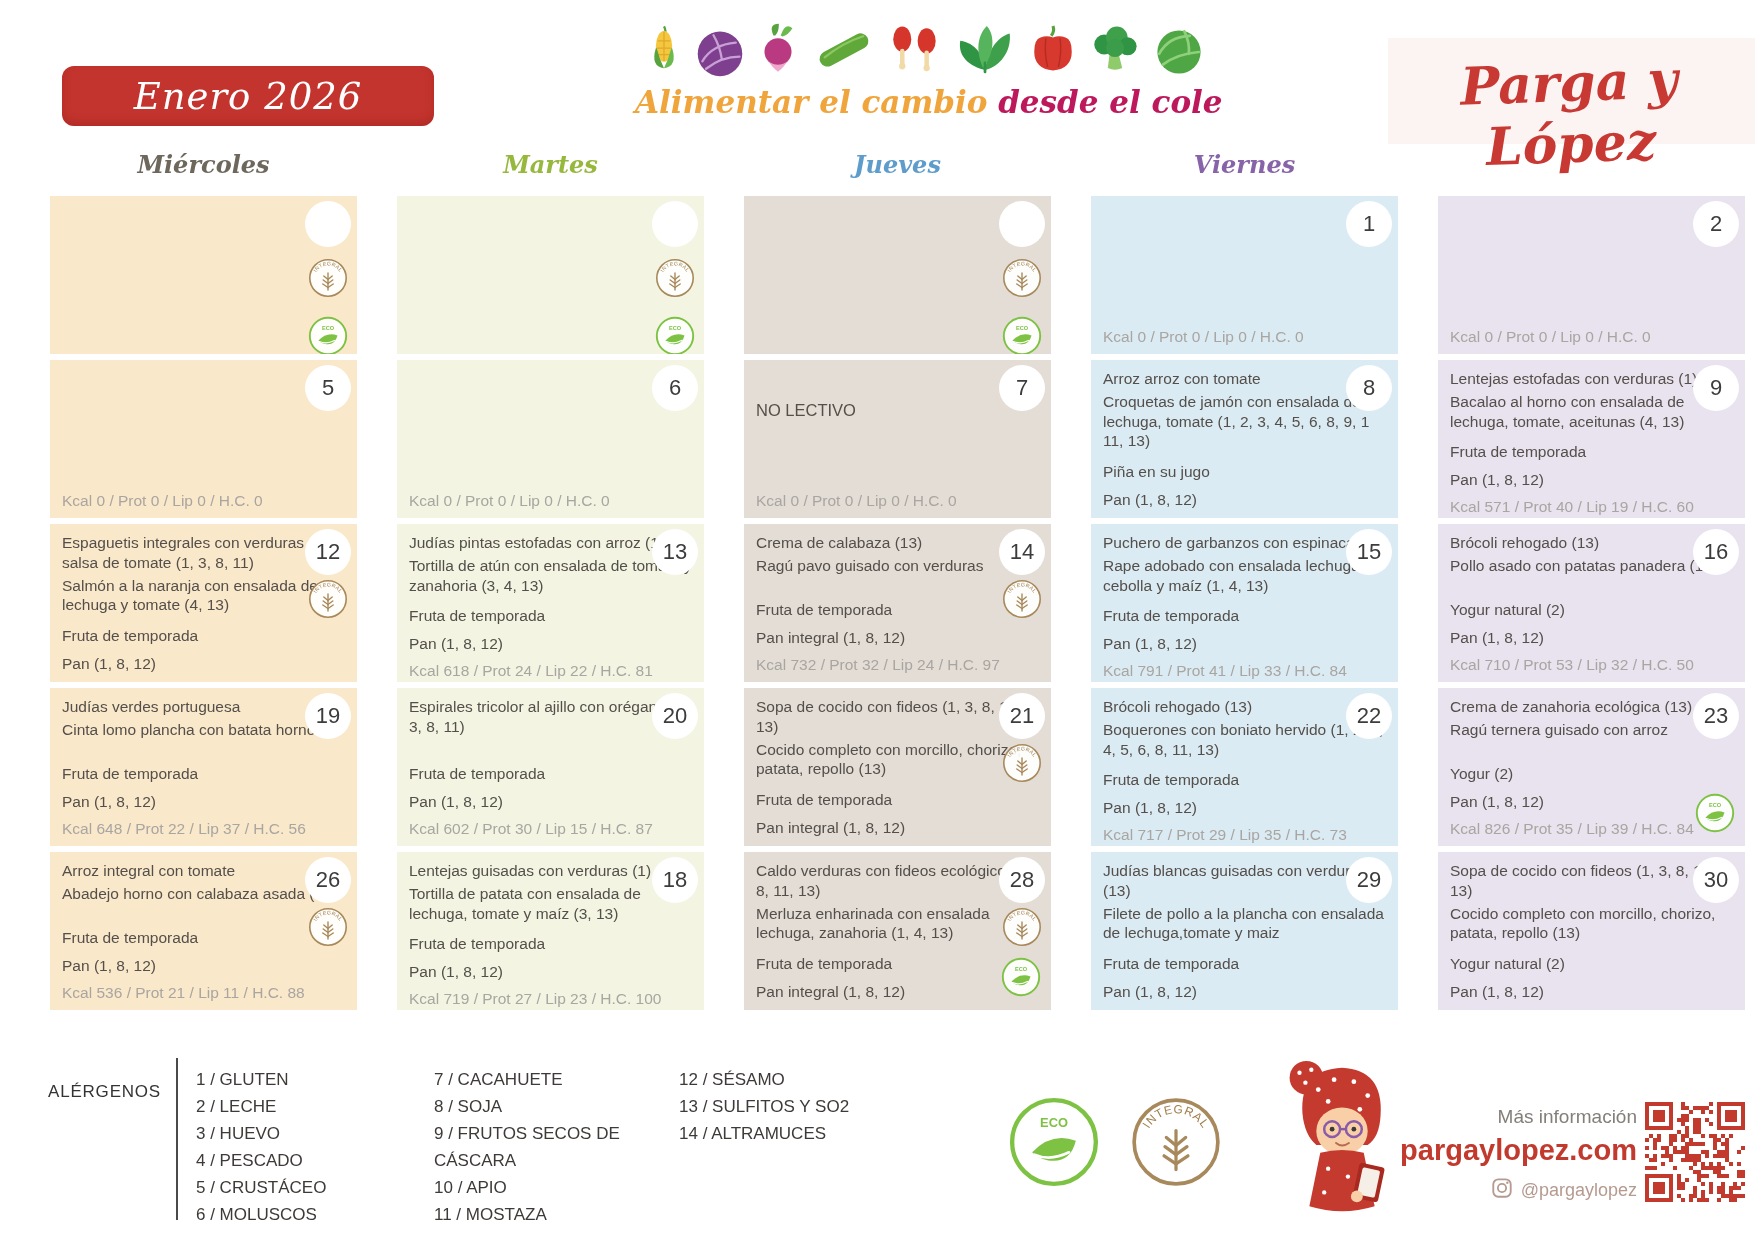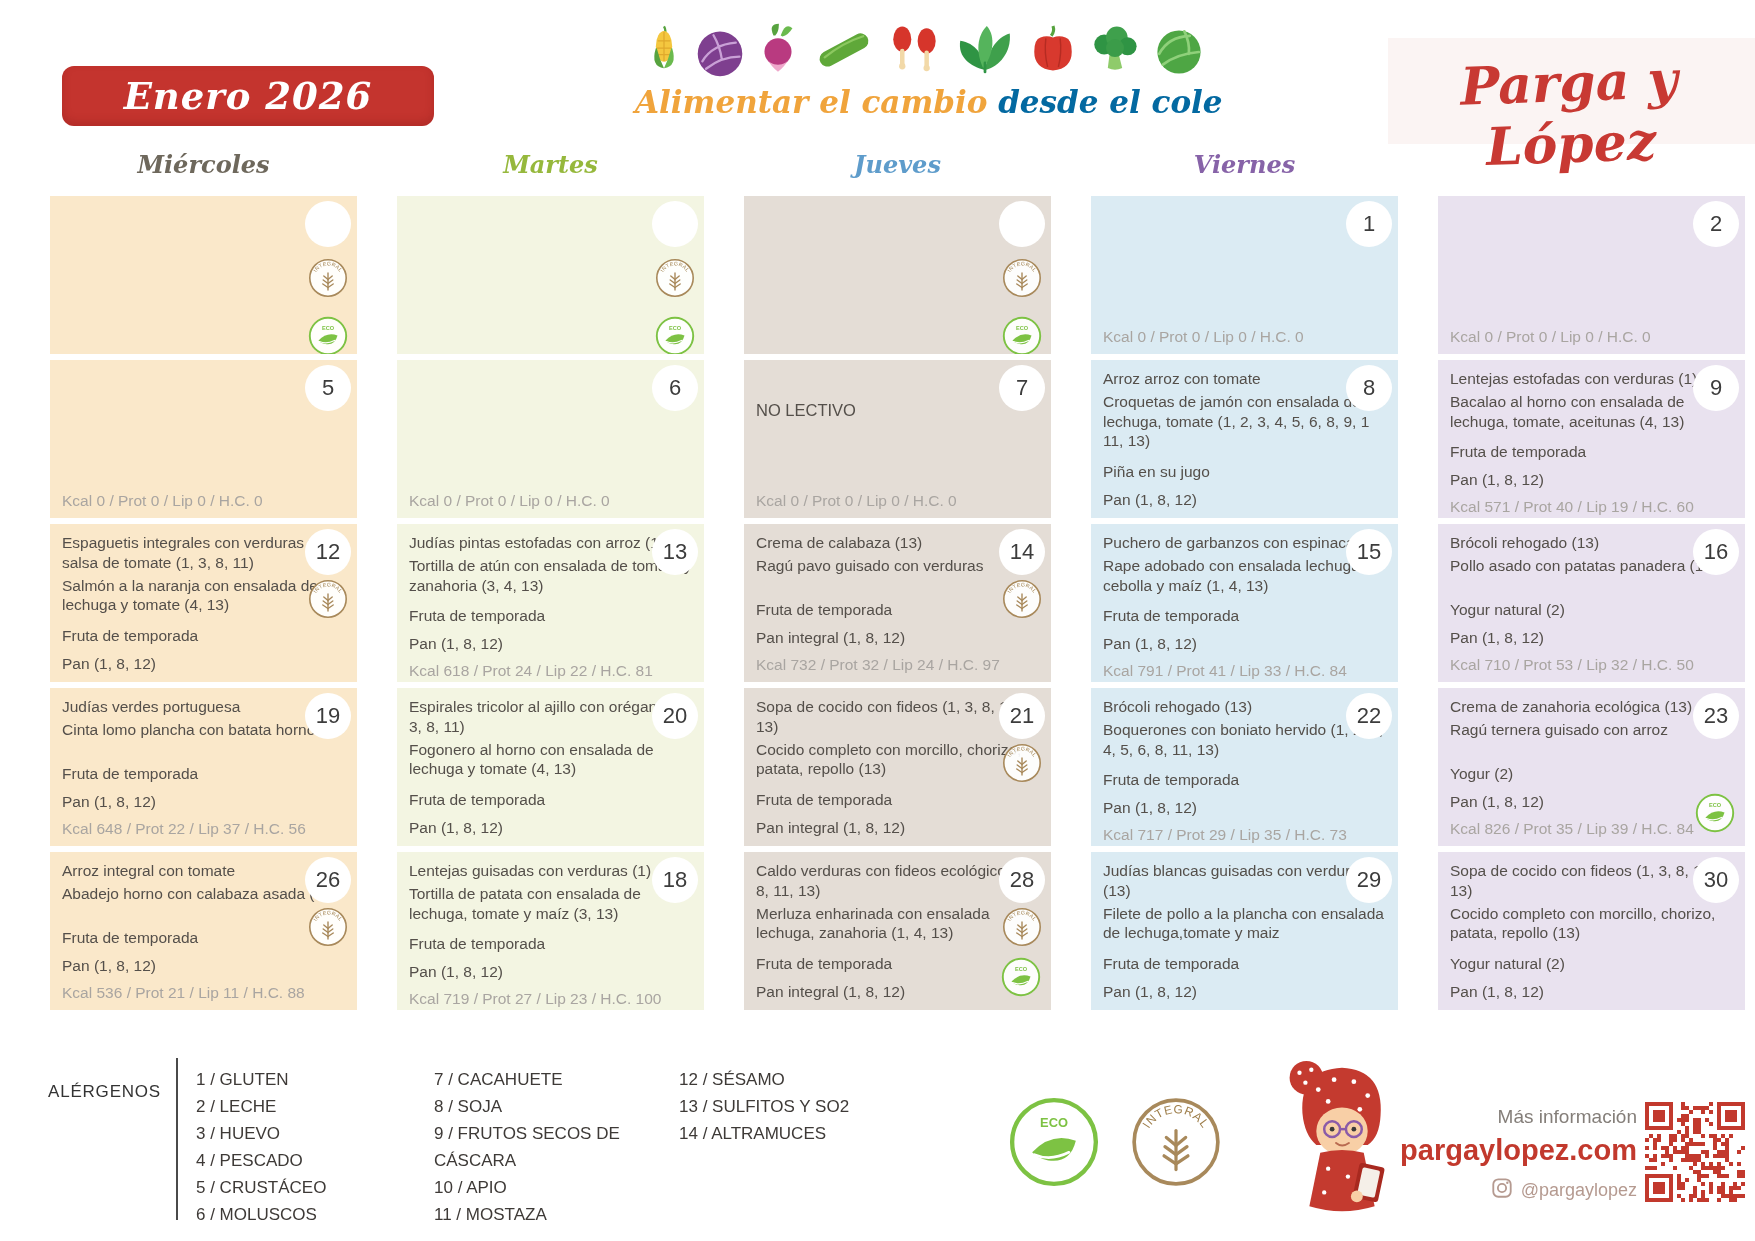--- a/index.html
+++ b/index.html
@@ -4,32 +4,32 @@
 <style>
   html,body{margin:0;padding:0;background:#fff;}
   *{box-sizing:border-box;}
   .page{position:relative;width:1755px;height:1241px;background:#fff;overflow:hidden;
         font-family:"Liberation Sans",sans-serif;color:#544F4A;}
 
   
   .month-pill{position:absolute;left:62px;top:66px;width:372px;height:60px;background:#C4342E;
               border-radius:12px;display:flex;align-items:center;justify-content:center;
               box-shadow:inset 0 -4px 8px rgba(120,20,20,.25);}
-  .month-pill span{font-family:"DejaVu Serif",serif;font-style:italic;font-weight:700;
+  .month-pill span{font-family:"DejaVu Serif",serif;font-style:italic;font-weight:400;
                    font-size:37px;color:#fff;letter-spacing:1px;}
   .brand-band{position:absolute;left:1388px;top:38px;width:367px;height:106px;background:#FBF4F3;}
   .brand{position:absolute;left:1395px;top:52px;width:350px;text-align:center;
          font-family:"DejaVu Serif",serif;font-style:italic;font-weight:700;
          font-size:52px;color:#C83933;transform:rotate(-2deg);}
   .veg-block{position:absolute;left:635px;top:16px;width:580px;}
   .veggies{display:flex;align-items:flex-end;justify-content:center;gap:10px;height:66px;}
   .tagline{text-align:center;margin-top:2px;font-family:"DejaVu Serif",serif;font-style:italic;
            font-size:31px;white-space:nowrap;}
   .tagline .t1{color:#F0A43C;font-weight:600;}
-  .tagline .t2{color:#0369a1;font-weight:700;}
+  .tagline .t2{color:#be185d;font-weight:700;}
 
   
   .day-headers{position:absolute;left:50px;top:150px;display:grid;
                grid-template-columns:repeat(5,307px);column-gap:40px;}
   .day-header{text-align:center;font-family:"DejaVu Serif",serif;font-style:italic;
               font-weight:600;font-size:24px;}
   .calendar-grid{position:absolute;left:50px;top:196px;display:grid;
                  grid-template-columns:repeat(5,307px);column-gap:40px;
                  grid-auto-rows:158px;row-gap:6px;}
   .cell{position:relative;padding:9px 12px 8px;font-size:15.5px;overflow:hidden;}
@@ -380,21 +380,20 @@
           <div class="spacer"></div>
           <p class="dish b">Fruta de temporada</p>
           <p class="dish b">Pan (1, 8, 12)</p>
           <p class="kcal">Kcal 648 / Prot 22 / Lip 37 / H.C. 56</p>
         </div>
       </div>
       <div class="cell" style="background: rgb(243, 245, 226);">
         <div class="day-circle">20</div>
         <div class="cell-body">
           <p class="dish">Espirales tricolor al ajillo con orégano (1, 3, 8, 11)</p>
-          <p class="dish">Fogonero al horno con ensalada de lechuga y tomate (4, 13)</p>
           <div class="spacer"></div>
           <p class="dish b">Fruta de temporada</p>
           <p class="dish b">Pan (1, 8, 12)</p>
           <p class="kcal">Kcal 602 / Prot 30 / Lip 15 / H.C. 87</p>
         </div>
       </div>
       <div class="cell" style="background: rgb(228, 221, 214);">
         <div class="day-circle">21</div>
         <div class="badge-stack">
           <svg viewBox="0 0 40 40" width="40" height="40">

